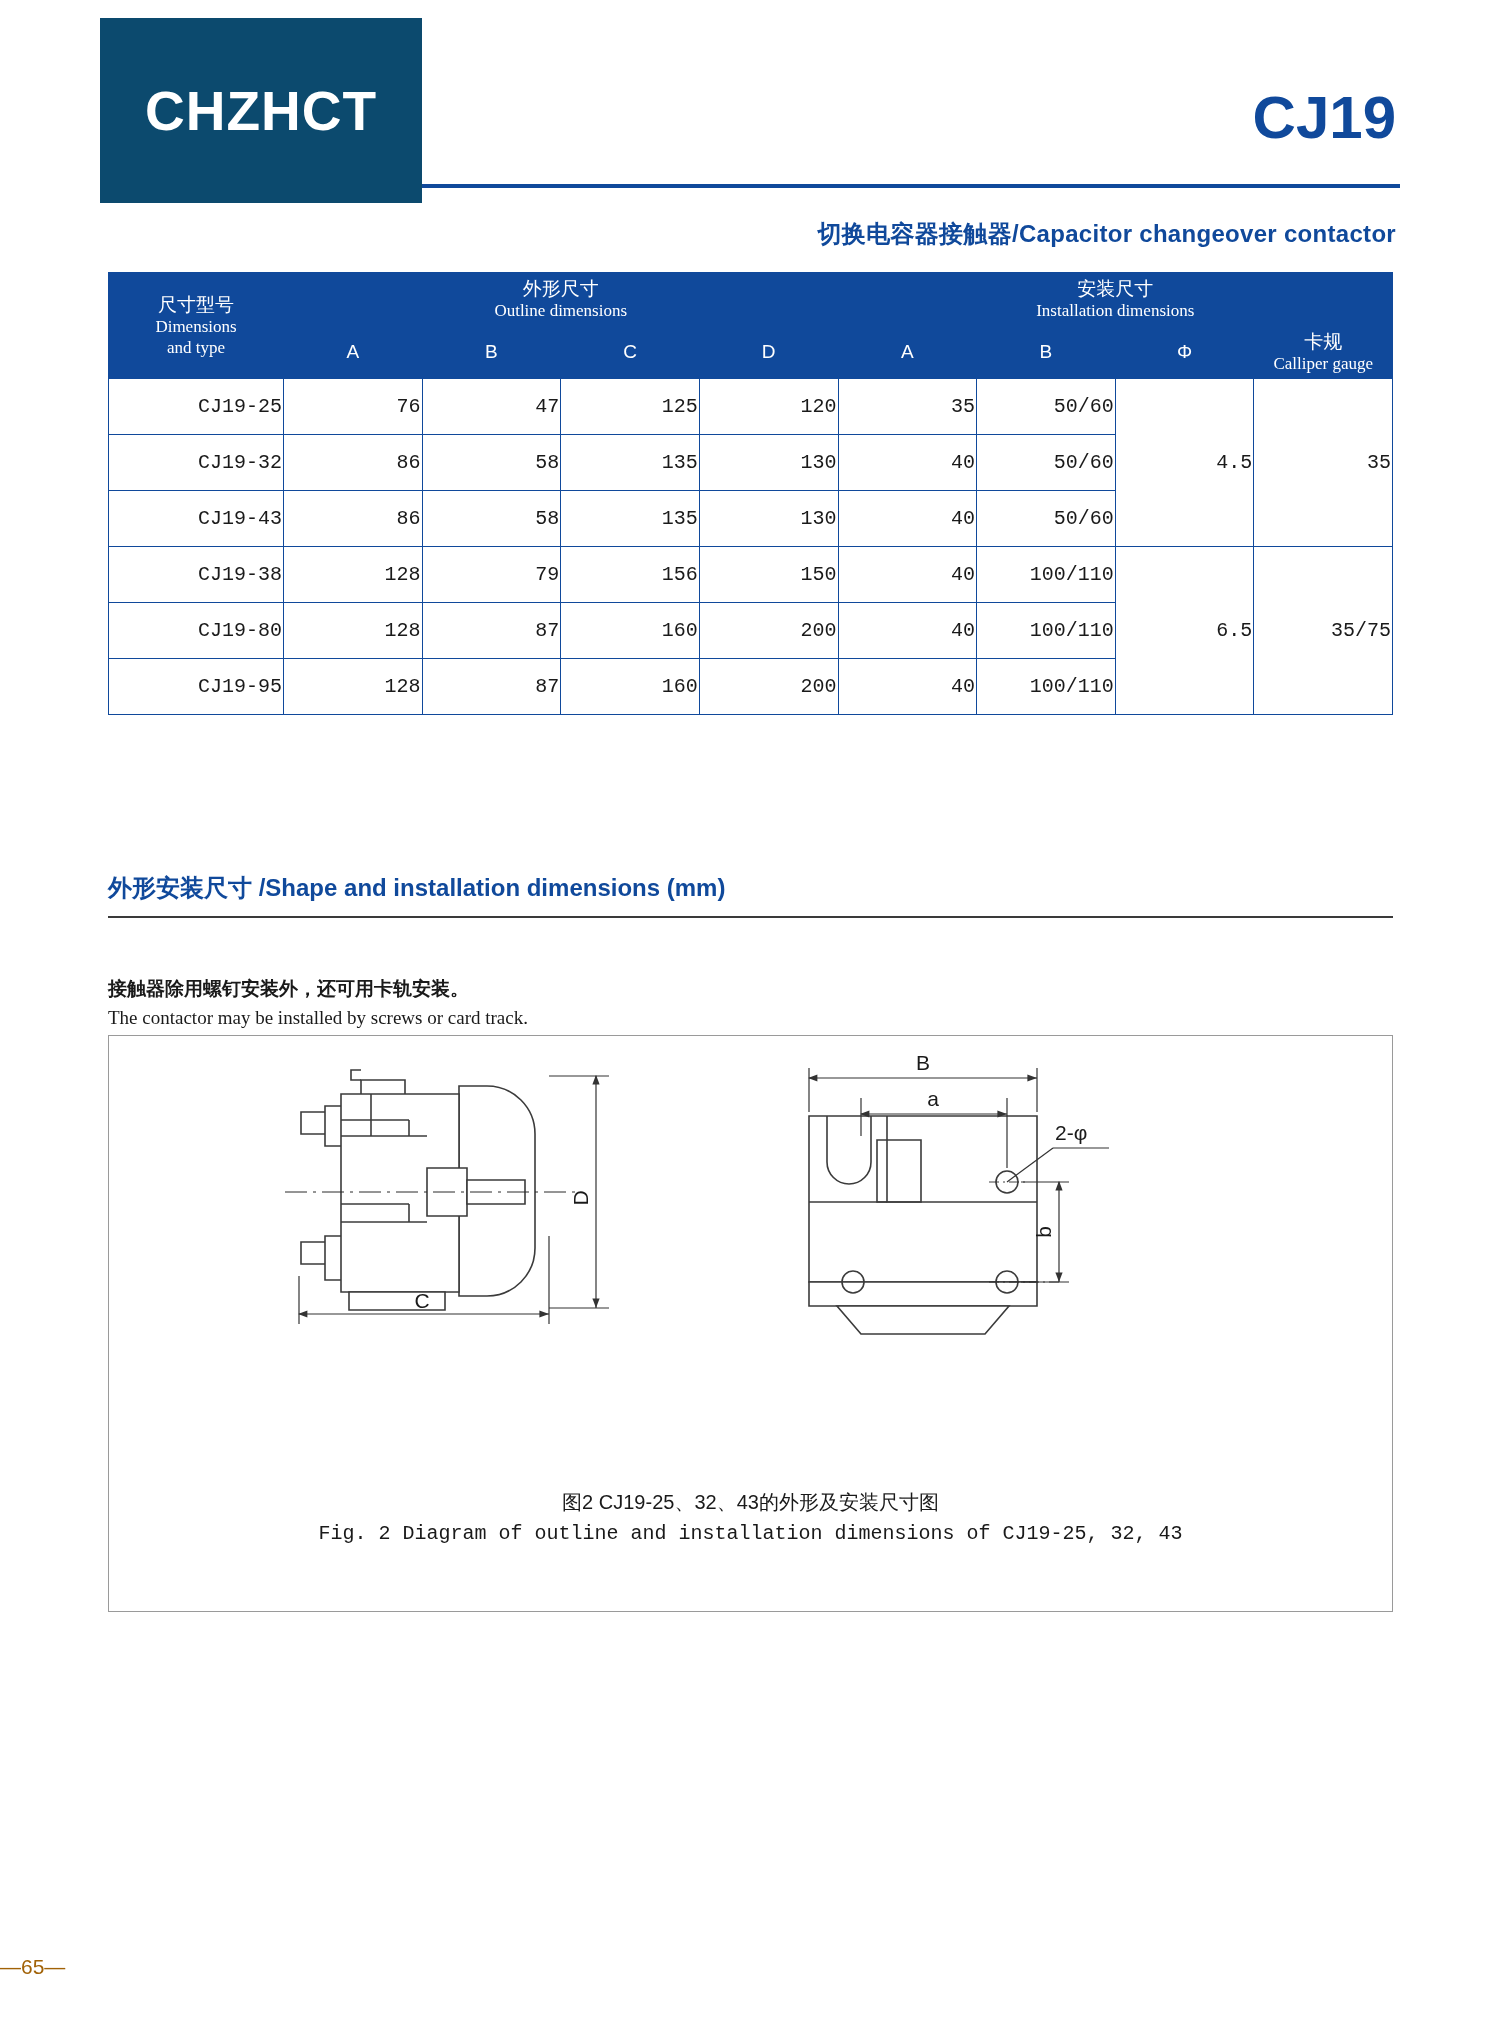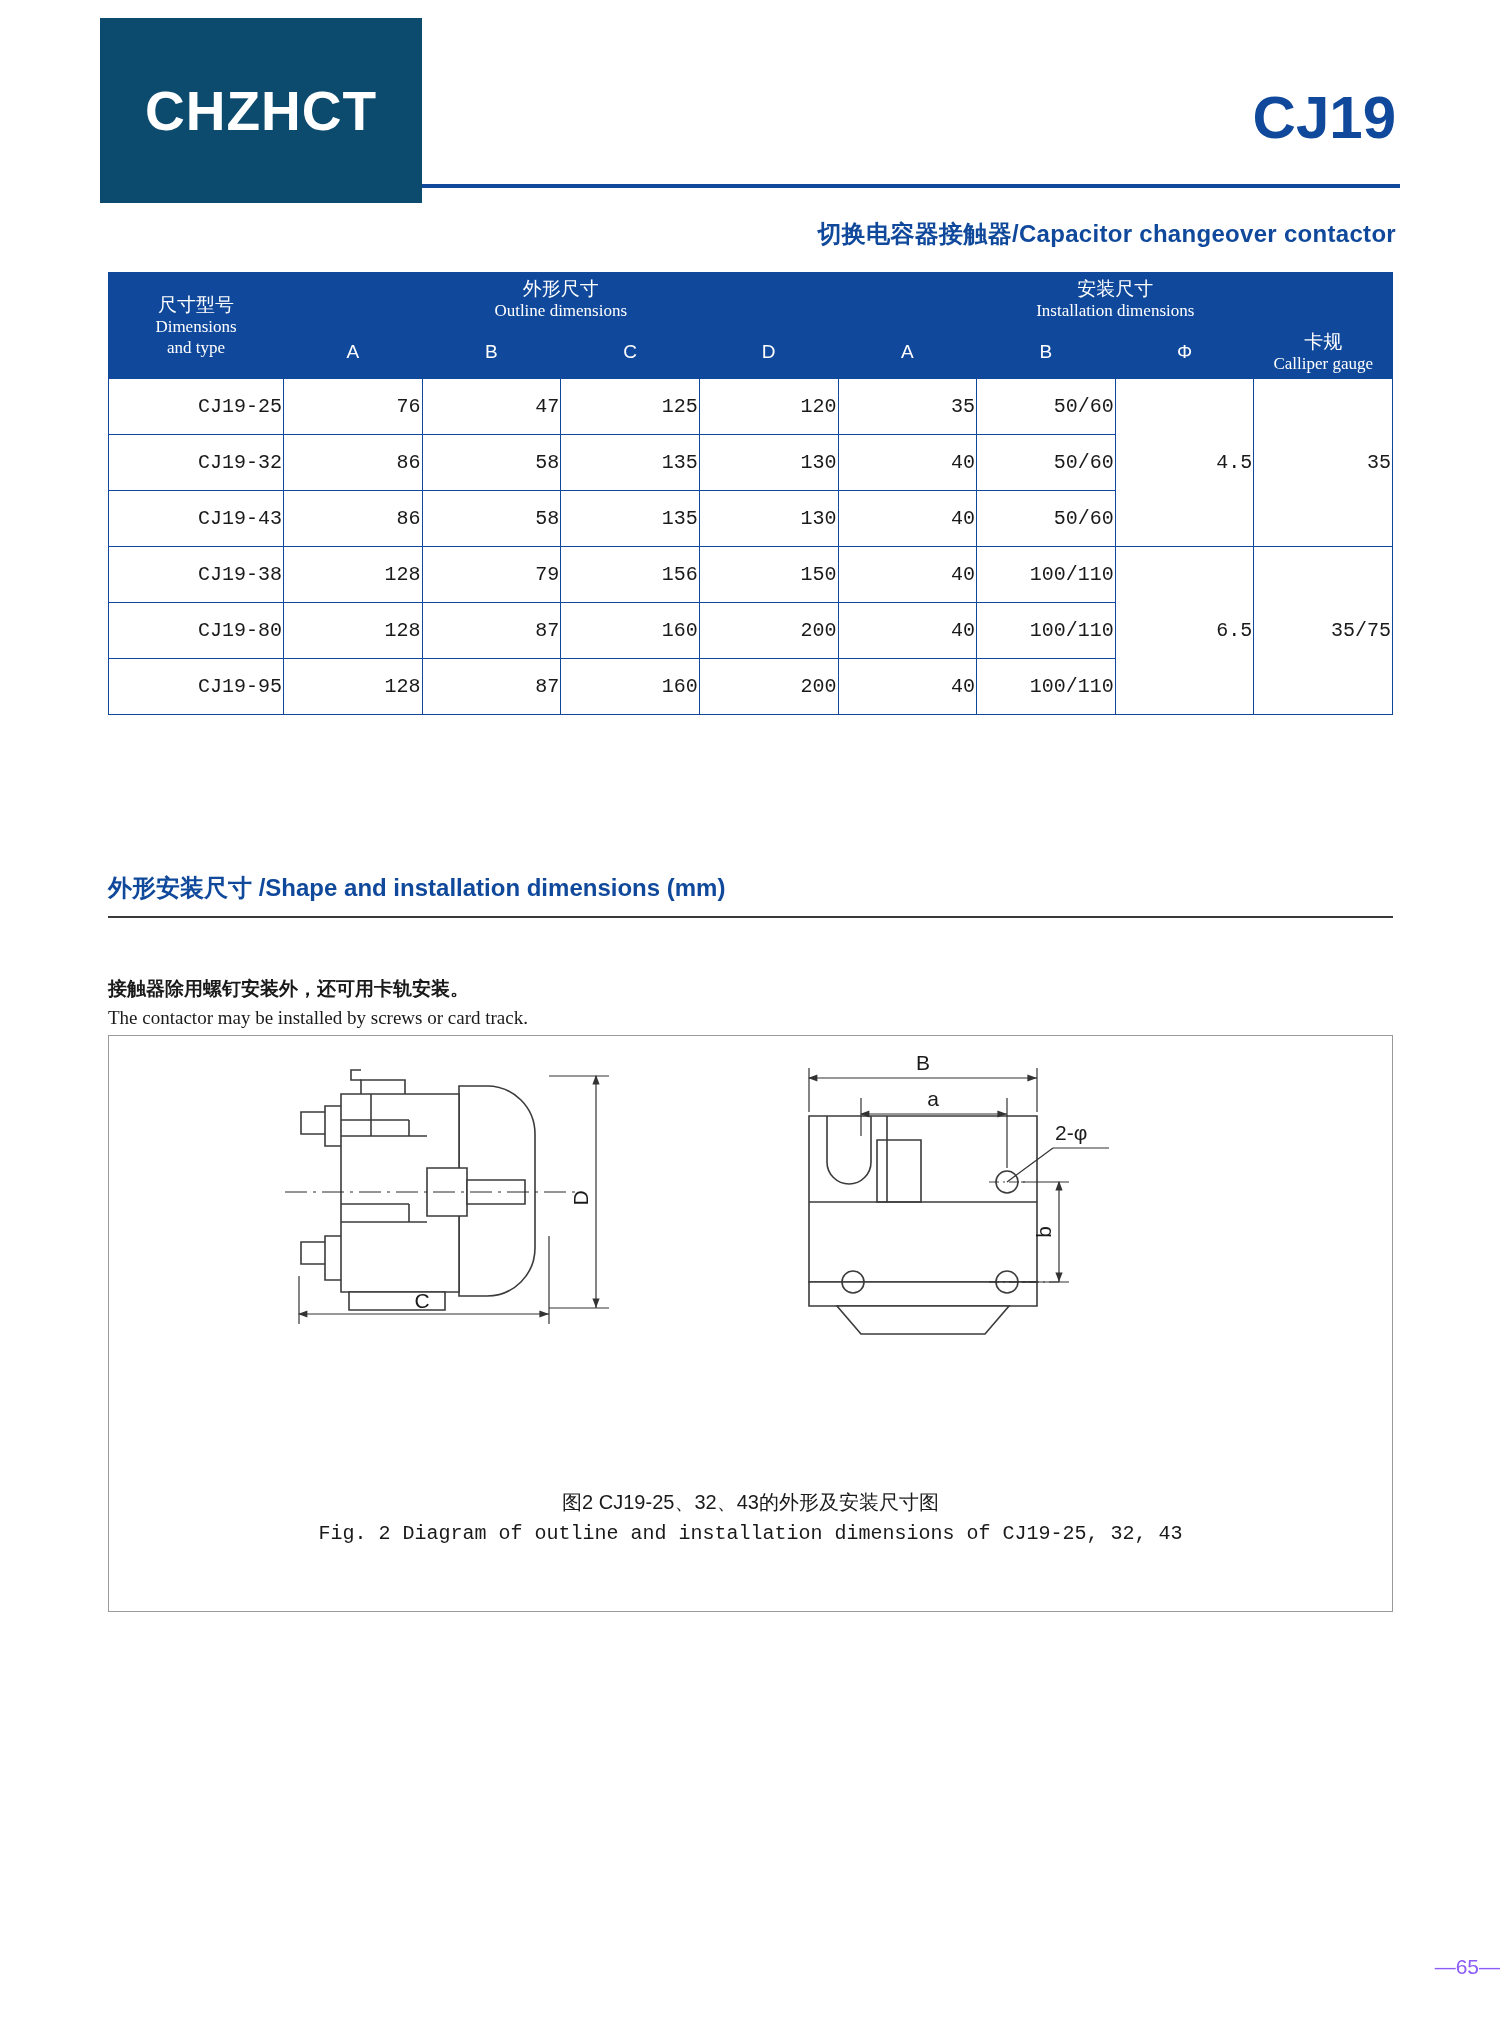--- a/index.html
+++ b/index.html
@@ -200,23 +200,23 @@
     line-height: 1.6;
     font-family: Liberation Mono, monospace;
   }
 
   
   .footer {
     position: absolute;
     left: 0;
     right: 0;
     top: 1955px;
-    text-align: right;
+    text-align: left;
     font-size: 21px;
-    color: #8b5cf6;
+    color: #a16207;
     font-family: "Liberation Sans", sans-serif;
   }
 </style>
 </head>
 <body>
 
 <div class="header">
   <div class="logo-box">
     <span class="logo-text">CHZHCT</span>
   </div>

